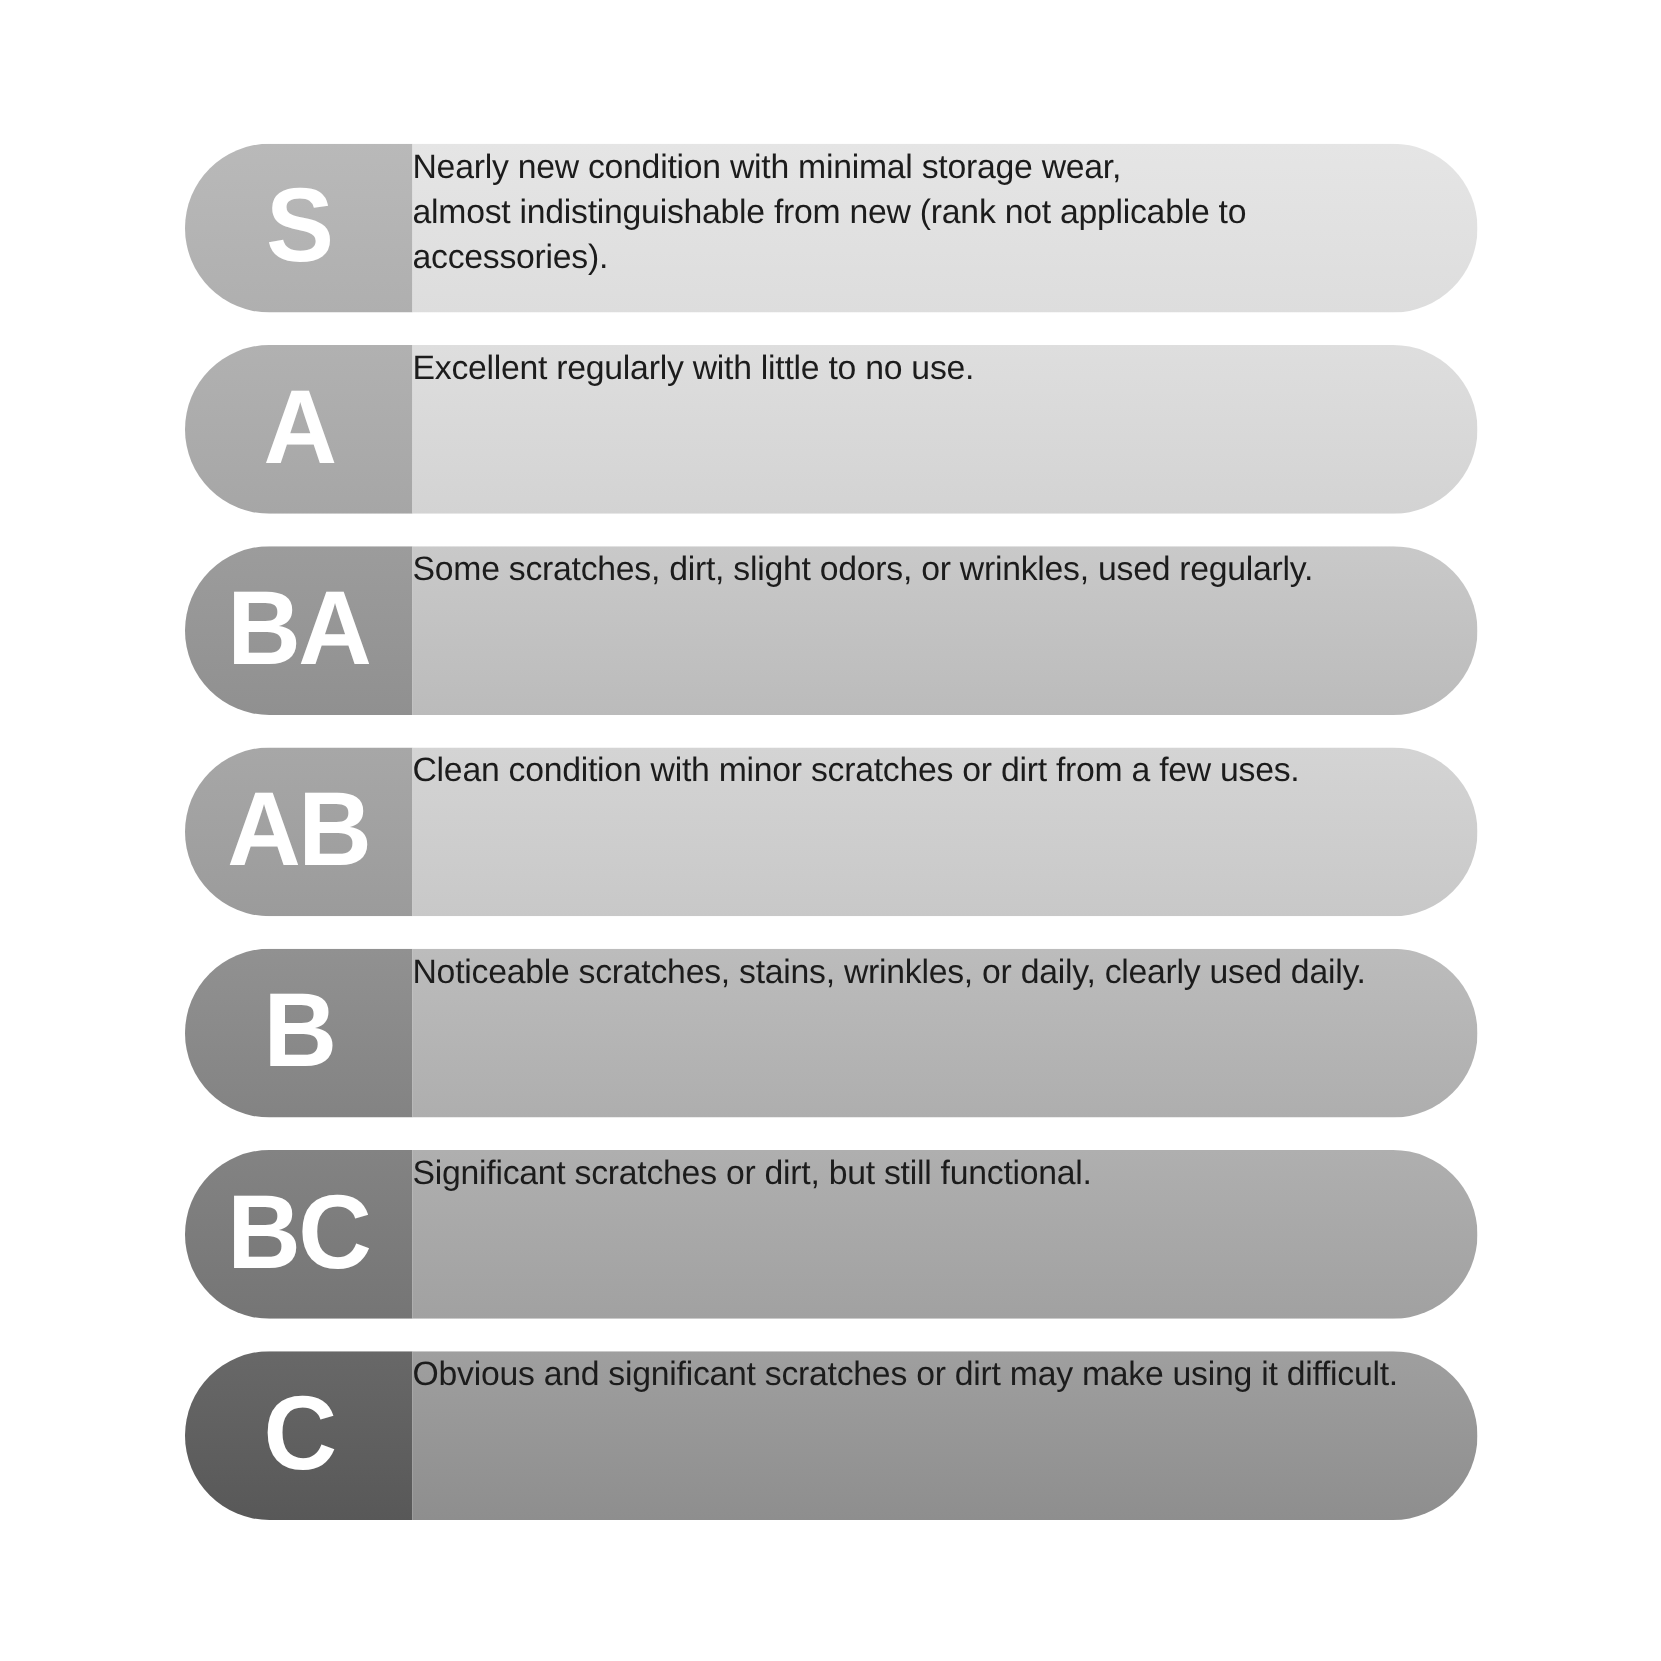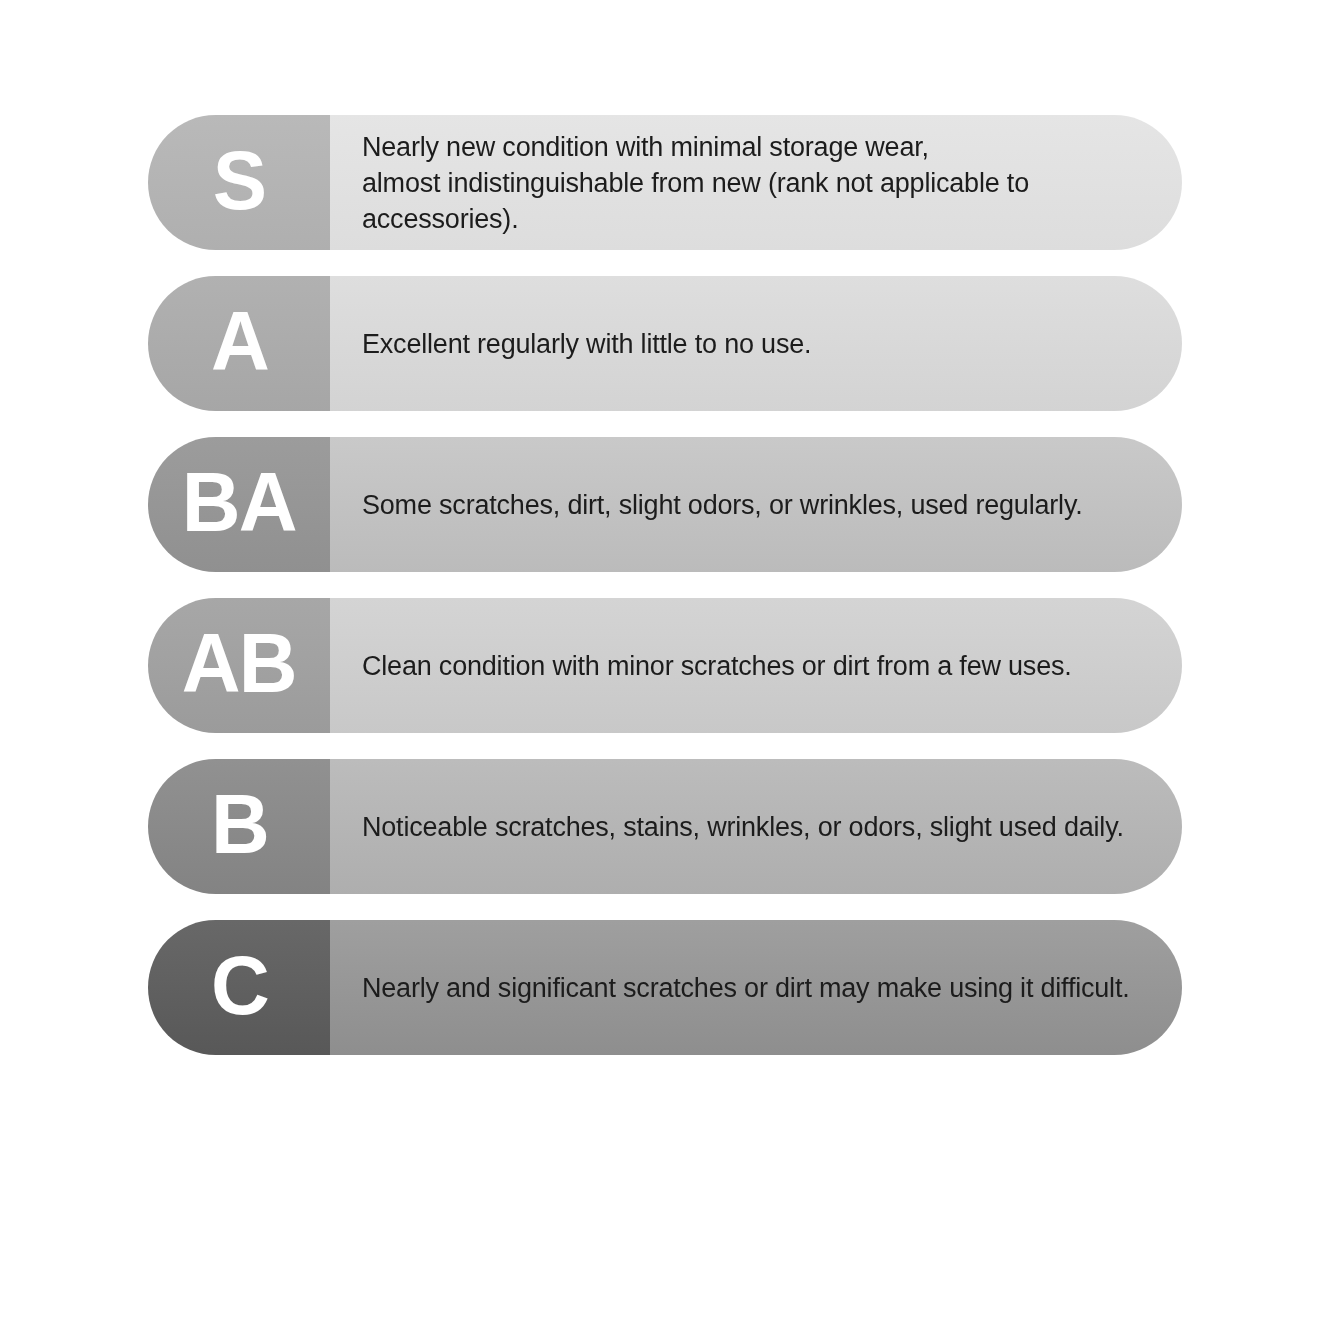--- a/index.html
+++ b/index.html
@@ -46,22 +46,21 @@
     line-height: 1;
     letter-spacing: -2px;
     transform: scaleX(0.97);
     padding-bottom: 6px;
   }
   .body {
     flex: 1 1 auto;
     height: 100%;
     background: linear-gradient(to bottom, var(--body-top, #dddddd), var(--body-bottom, #cccccc));
     display: flex;
-    align-items: center;
-    padding-left: 32px;
+    align-items: flex-start;
     padding-right: 40px;
     box-sizing: border-box;
   }
   .desc {
     margin: 0;
     font-size: 27px;
     line-height: 36px;
     color: #1c1c1c;
     white-space: pre-line;
     letter-spacing: -0.2px;
@@ -108,28 +107,36 @@
       <div class="body">
         <p class="desc">Clean condition with minor scratches or dirt from a few uses.</p>
       </div>
     </div>
 
     <div class="row" style="--badge-top: #919191; --badge-bottom: #838383; --body-top: #bcbcbc; --body-bottom: #aeaeae;">
       <div class="badge">
         <span class="rank">B</span>
       </div>
       <div class="body">
-        <p class="desc">Noticeable scratches, stains, wrinkles, or odors, slight used daily.</p>
+        <p class="desc">Noticeable scratches, stains, wrinkles, or daily, clearly used daily.</p>
       </div>
     </div>
 
+    <div class="row" style="--badge-top: #838383; --badge-bottom: #757575; --body-top: #afafaf; --body-bottom: #a1a1a1;">
+      <div class="badge">
+        <span class="rank">BC</span>
+      </div>
+      <div class="body">
+        <p class="desc">Significant scratches or dirt, but still functional.</p>
+      </div>
+    </div>
 
     <div class="row" style="--badge-top: #686868; --badge-bottom: #585858; --body-top: #9f9f9f; --body-bottom: #8e8e8e;">
       <div class="badge">
         <span class="rank">C</span>
       </div>
       <div class="body">
-        <p class="desc">Nearly and significant scratches or dirt may make using it difficult.</p>
+        <p class="desc">Obvious and significant scratches or dirt may make using it difficult.</p>
       </div>
     </div>
 
   </div>
 </div>
 
 </body></html>

